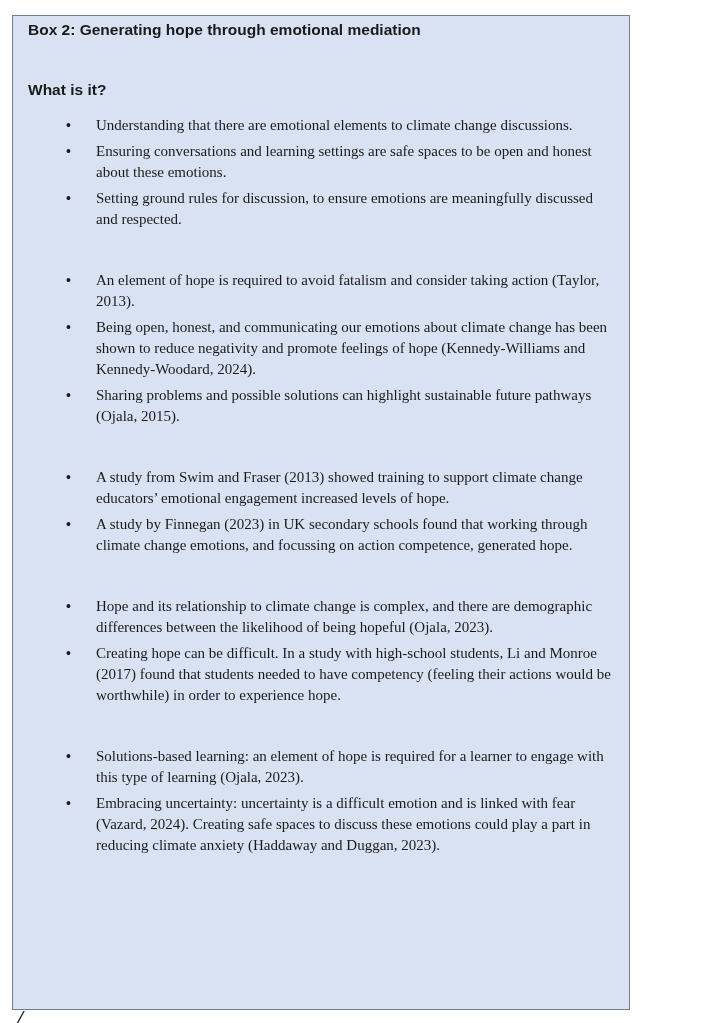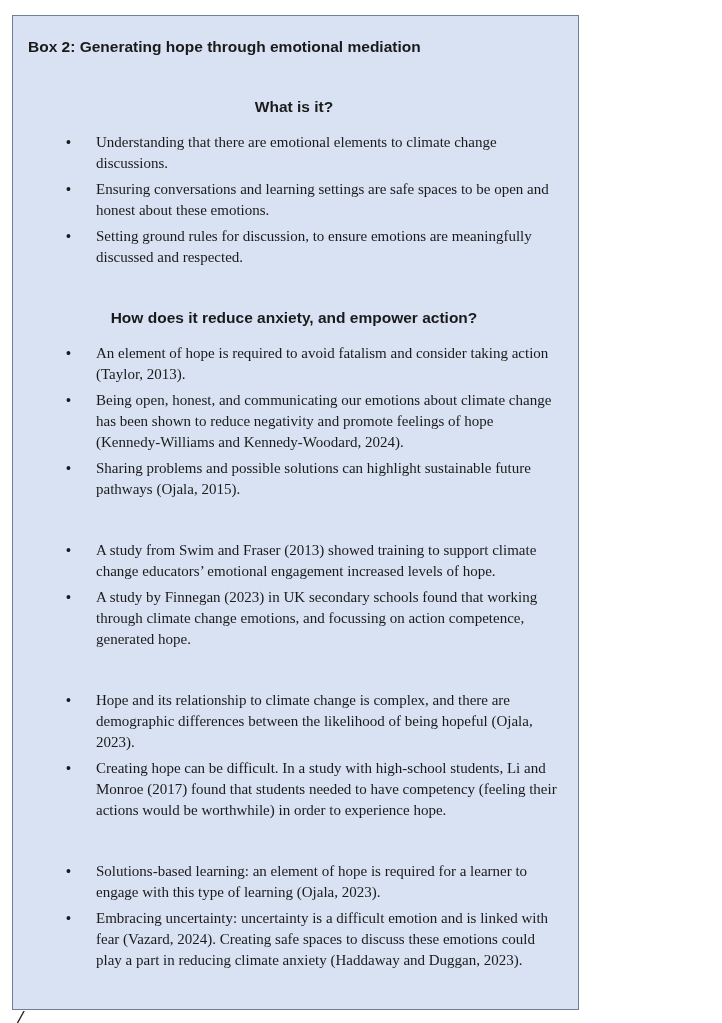--- a/index.html
+++ b/index.html
@@ -12,43 +12,42 @@
     background: #ffffff;
     font-family: "Liberation Sans", sans-serif;
     color: var(--text-color, #1a1a1a);
     position: relative;
     overflow: hidden;
   }
   .callout-box {
     position: absolute;
     left: 12px;
     top: 15px;
-    width: 567px;
+    width: 618px;
     height: 995px;
     box-sizing: border-box;
     background: var(--box-bg, #d9e2f3);
     border: 1.5px solid var(--box-border, #6e7f96);
-    padding: 21px 18px 14px 15px;
+    padding: 4px 18px 14px 15px;
     overflow: hidden;
   }
   .box-title {
     font-size: 15.5px;
     font-weight: bold;
     line-height: 20px;
     margin: 0;
   }
   .section {
     margin-top: 40px;
   }
   .section-heading {
     font-size: 15.5px;
     font-weight: bold;
     line-height: 20px;
     margin: 0 0 15px 0;
-    text-align: center;
   }
   ul.bullet-list {
     list-style: none;
     margin: 0;
     padding: 0 0 0 38px;
   }
   ul.bullet-list li {
     display: flex;
     align-items: flex-start;
     font-size: 15px;
@@ -98,21 +97,20 @@
             <span class="bullet-marker">•</span>
             <span class="bullet-text">Ensuring conversations and learning settings are safe spaces to be open and honest about these emotions.</span>
           </li>
           <li>
             <span class="bullet-marker">•</span>
             <span class="bullet-text">Setting ground rules for discussion, to ensure emotions are meaningfully discussed and respected.</span>
           </li>
         </ul>
       </div>
       <div class="section">
-        <p class="section-heading">How does it reduce anxiety, and empower action?</p>
         <ul class="bullet-list">
           <li>
             <span class="bullet-marker">•</span>
             <span class="bullet-text">An element of hope is required to avoid fatalism and consider taking action (Taylor, 2013).</span>
           </li>
           <li>
             <span class="bullet-marker">•</span>
             <span class="bullet-text">Being open, honest, and communicating our emotions about climate change has been shown to reduce negativity and promote feelings of hope (Kennedy-Williams and Kennedy-Woodard, 2024).</span>
           </li>
           <li>

